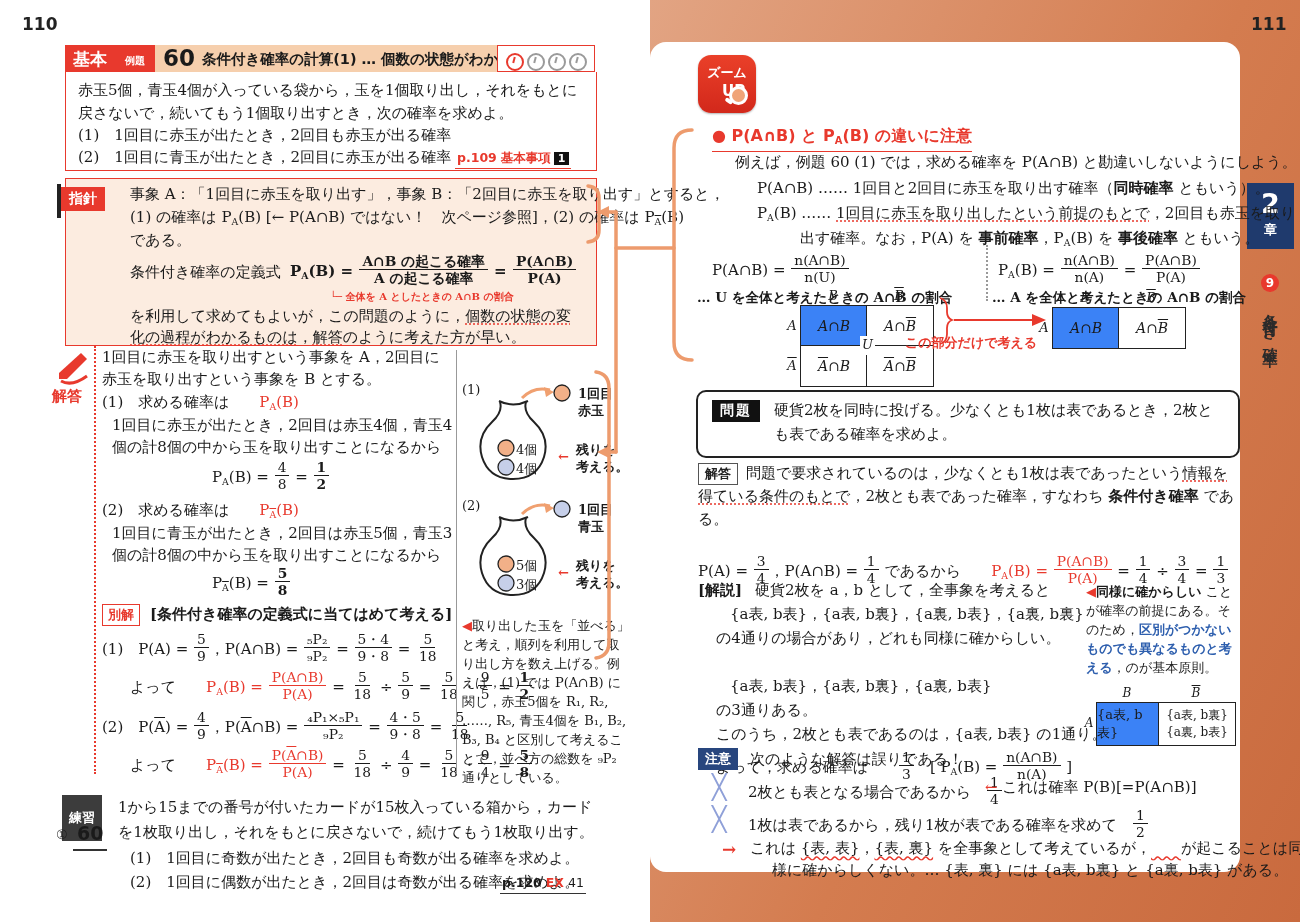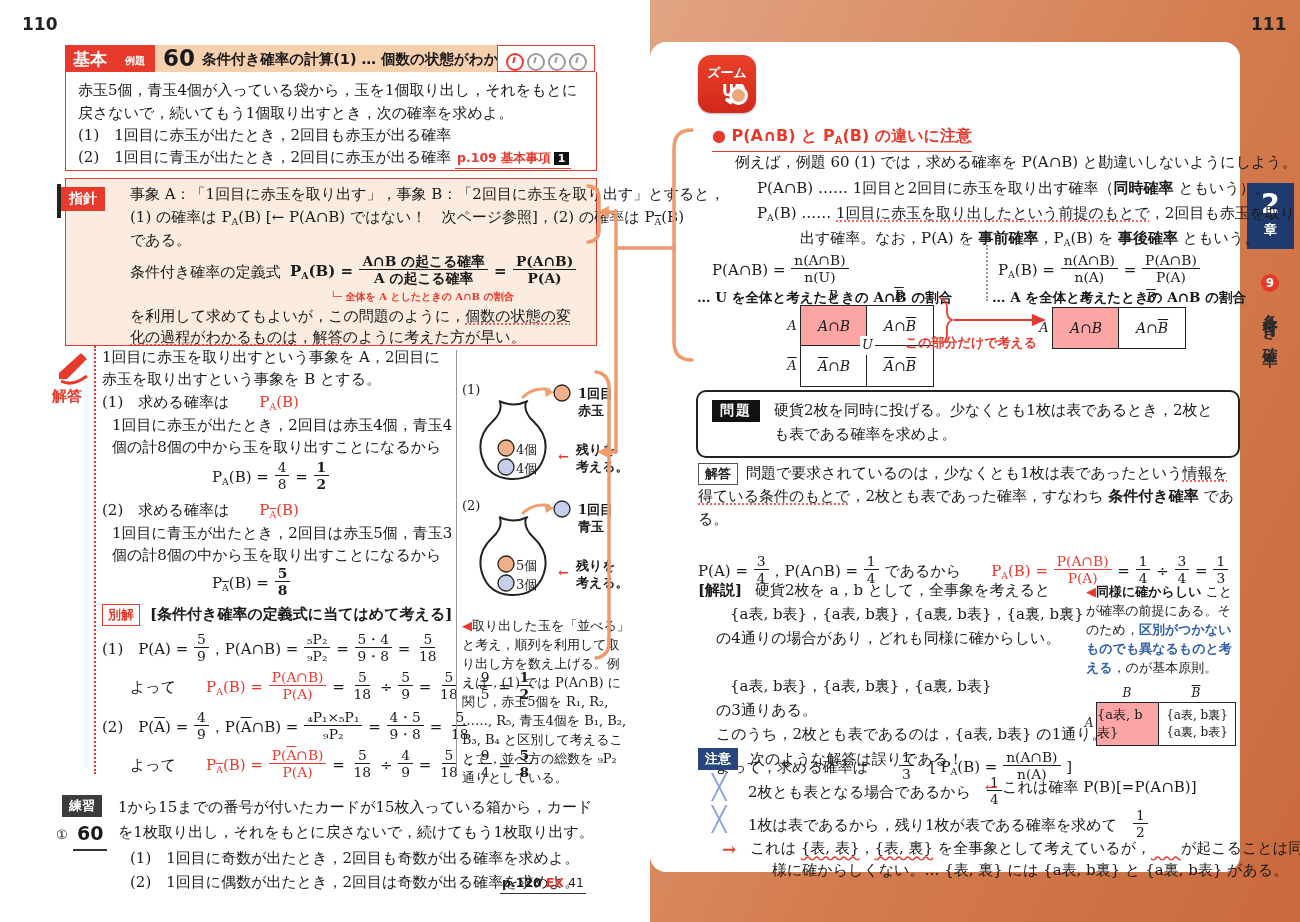--- a/index.html
+++ b/index.html
@@ -14,31 +14,31 @@
 .blue{color:#2e5fae;font-weight:bold}
 .du{text-decoration:underline dotted #e8392d;text-underline-offset:3px}
 .wavy{text-decoration:underline wavy #e8392d;text-underline-offset:2px}
 .ol{text-decoration:overline}
 sub{font-size:0.62em;vertical-align:-0.3em}
 .frac{display:inline-flex;flex-direction:column;align-items:center;vertical-align:middle;line-height:1.1;font-size:0.92em;margin:0 1px;transform:translateY(-2px)}
 .frac>.fn{padding:0 3px;border-bottom:1.3px solid currentColor}
 .frac>.fd{padding:1px 3px 0}
 .pagenum{position:absolute;font:bold 17px "DejaVu Sans","Liberation Sans",sans-serif;color:#222}
 .flag{position:absolute;background:#e8392d;color:#fff;font:bold 14px "DejaVu Sans",sans-serif;padding:3px 8px}
-.badge-dark{position:absolute;background:#3c3c3c;color:#fff;font:bold 13px "DejaVu Sans",sans-serif;padding:2px 7px}
+.badge-dark{position:absolute;background:#3c3c3c;color:#fff;font:bold 13px "DejaVu Sans",sans-serif;padding:14px 7px}
 .badge-navy{position:absolute;background:#28467e;color:#fff;font:bold 13px "DejaVu Sans",sans-serif;padding:2px 7px}
 .badge-k{position:absolute;border:1.4px solid #555;color:#222;background:#fff;font:bold 13px "DejaVu Sans",sans-serif;padding:1px 6px}
 .badge-b{position:absolute;border:1.5px solid #e8392d;color:#e8392d;background:#fff;font:bold 13px "DejaVu Sans",sans-serif;padding:1px 5px}
 .sq{display:inline-block;background:#111;color:#fff;font:bold 11px "DejaVu Sans",sans-serif;padding:0 4px;margin-left:3px}
 .gauge{display:inline-block;width:14px;height:14px;border:2px solid #9a9a9a;border-radius:50%;position:relative;margin:0 1.5px;vertical-align:middle}
 .gauge::after{content:"";position:absolute;left:5px;top:2px;width:2px;height:6px;background:#9a9a9a;transform:rotate(15deg)}
 .gauge.on{border-color:#e8392d}
 .gauge.on::after{background:#e8392d}
 .cell{position:absolute;border:1.6px solid #222;background:#fff;display:flex;align-items:center;justify-content:center;font-style:italic;font-size:14px}
-.pink{background:#fca5a5}
+.pink{background:#3b82f6}
 .clbl{position:absolute;font-style:italic;font-size:13px;text-align:center}
 .zoomup{position:absolute;width:58px;height:58px;border-radius:13px;background:linear-gradient(180deg,#ea4029,#d2281b);color:#fff;font-family:"DejaVu Sans",sans-serif;font-weight:bold;box-shadow:0 1px 2px rgba(0,0,0,.3)}
 .mag{position:absolute;right:8px;bottom:8px;width:13px;height:13px;border:3.5px solid #fff;border-radius:50%;background:#f0a478}
 .mag::after{content:"";position:absolute;left:-7px;top:10px;width:8px;height:3.5px;background:#fff;transform:rotate(35deg);border-radius:2px}
 </style>
 </head>
 <body>
 
 <div class="page">
 

